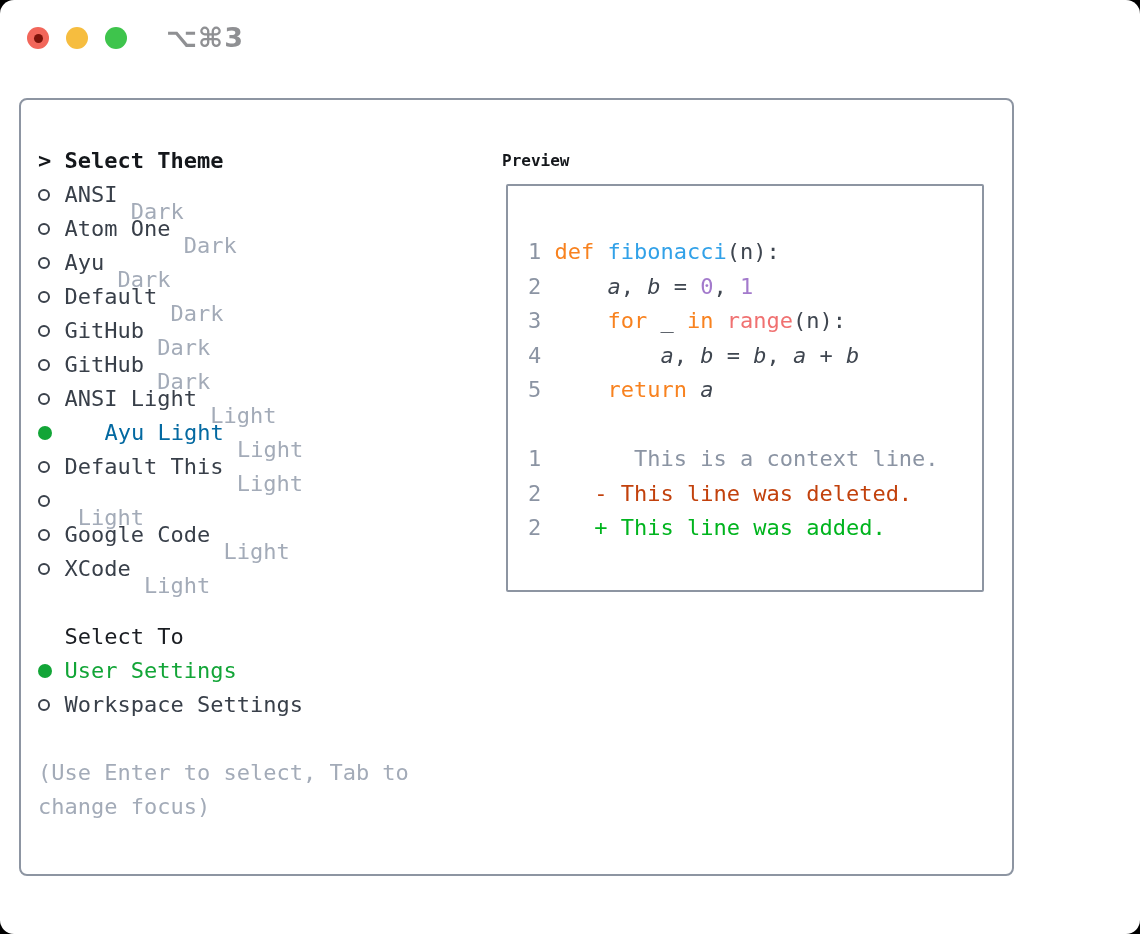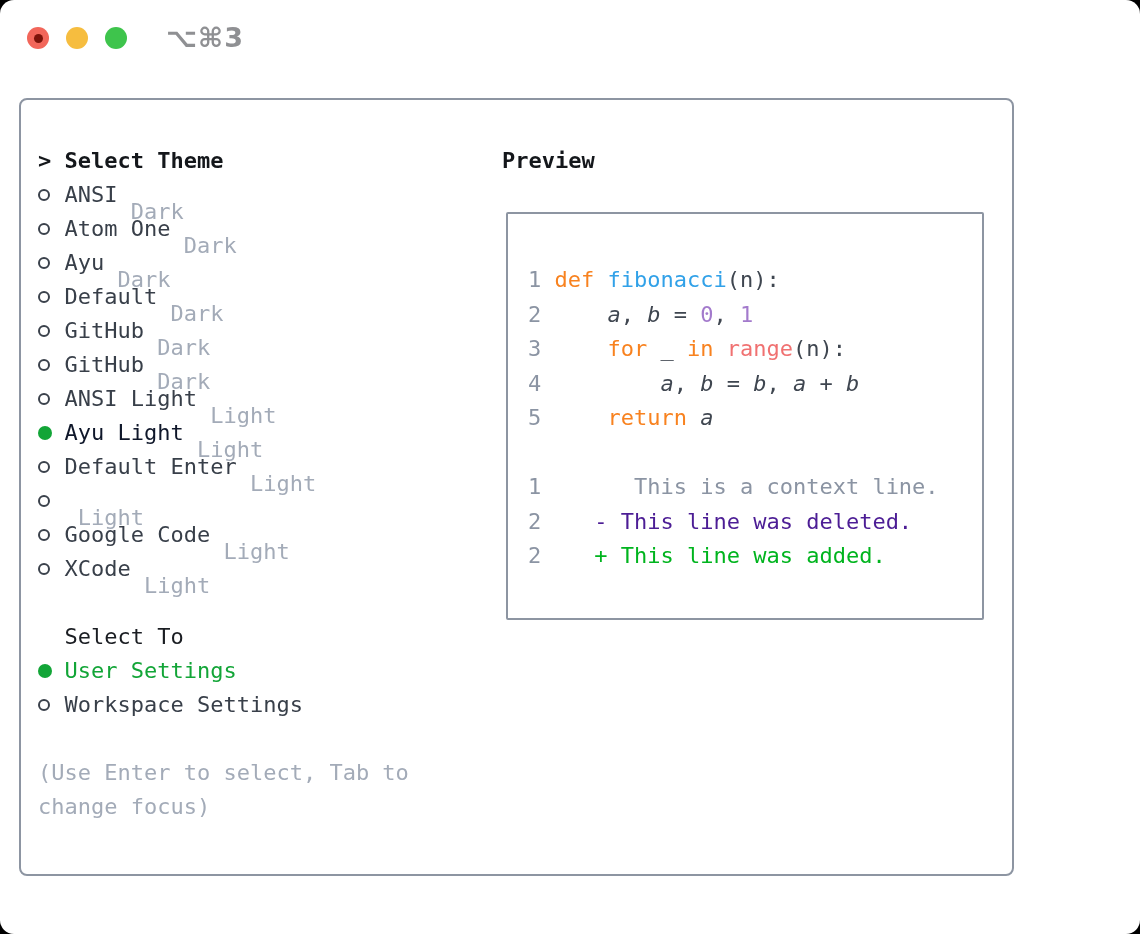--- a/index.html
+++ b/index.html
@@ -31,47 +31,47 @@
     position:absolute;left:17px;top:44px;width:440px;
     font-size:22px;line-height:34px;color:#383f49;white-space:nowrap;
   }
   .row{display:flex;align-items:center;height:34px;}
   .marker{display:inline-flex;width:26.5px;flex:0 0 26.5px;align-items:center;}
   .prompt{font-weight:700;color:#14171b;}
   .radio{width:12px;height:12px;border-radius:50%;border:2px solid #3a414b;box-sizing:border-box;display:inline-block;}
   .radio.on{border:none;background:#12a537;width:14px;height:14px;}
   .hdr{font-weight:700;color:#14171b;}
   .theme-name{color:#383f49;}
-  .sel .theme-name{color:#0f172a;}
+  .sel .theme-name{color:#0369a1;margin-left:40px;}
   .variant{color:#a3abb8;margin-top:33px;}
   .apply-hdr{color:#1a1d22;padding-left:26.5px;}
   .sel-label{color:#12a537;text-align:center;}
   .opt-label{color:#383f49;}
   .spacer{height:34px;}
   .hint{
     color:#a3abb8;white-space:normal;max-width:400px;line-height:34px;
   }
   
-  .preview-title{position:absolute;left:481px;top:44px;font-size:22px;line-height:34px;font-weight:700;color:#14171b;}
+  .preview-title{position:absolute;left:481px;top:44px;font-size:16px;line-height:34px;font-weight:700;color:#14171b;}
   .preview-box{
-    position:absolute;left:485px;top:112px;width:478px;height:408px;box-sizing:border-box;
+    position:absolute;left:485px;top:84px;width:478px;height:408px;box-sizing:border-box;
     border:2px solid #8d95a2;border-radius:2px;background:#fff;
     padding:49px 6px 0 20px;overflow:hidden;
   }
   .code-line{white-space:pre;font-size:22px;line-height:34.5px;min-height:34.5px;}
   .seg{white-space:pre;}
   .ln{color:#8b94a3;}
   .code{color:#3f4650;}
   .kw{color:#f8821f;}
   .fn{color:#31a1e8;}
   .num{color:#a37acc;}
   .call{color:#f07171;margin-top:32px;}
   .var{color:#3f4650;font-style:italic;}
   .ctx{color:#8b94a3;}
-  .del{color:#4c1d95;text-align:center;}
+  .del{color:#c2410c;text-align:center;}
   .add{color:#00b41e;}
 </style>
 </head>
 <body>
 
 <div class="window">
 
   <div class="titlebar">
     <div class="light red">
       <div class="inner-dot"></div>
@@ -142,21 +142,21 @@
             <span class="marker">
               <span class="radio on"></span>
             </span>
             <span class="theme-name">Ayu Light</span>
             <span class="variant">&nbsp;Light</span>
           </div>
           <div class="row">
             <span class="marker">
               <span class="radio"></span>
             </span>
-            <span class="theme-name">Default Enter</span>
+            <span class="theme-name">Default This</span>
             <span class="variant">&nbsp;Light</span>
           </div>
           <div class="row">
             <span class="marker">
               <span class="radio"></span>
             </span>
             <span class="variant">&nbsp;Light</span>
           </div>
           <div class="row">
             <span class="marker">

